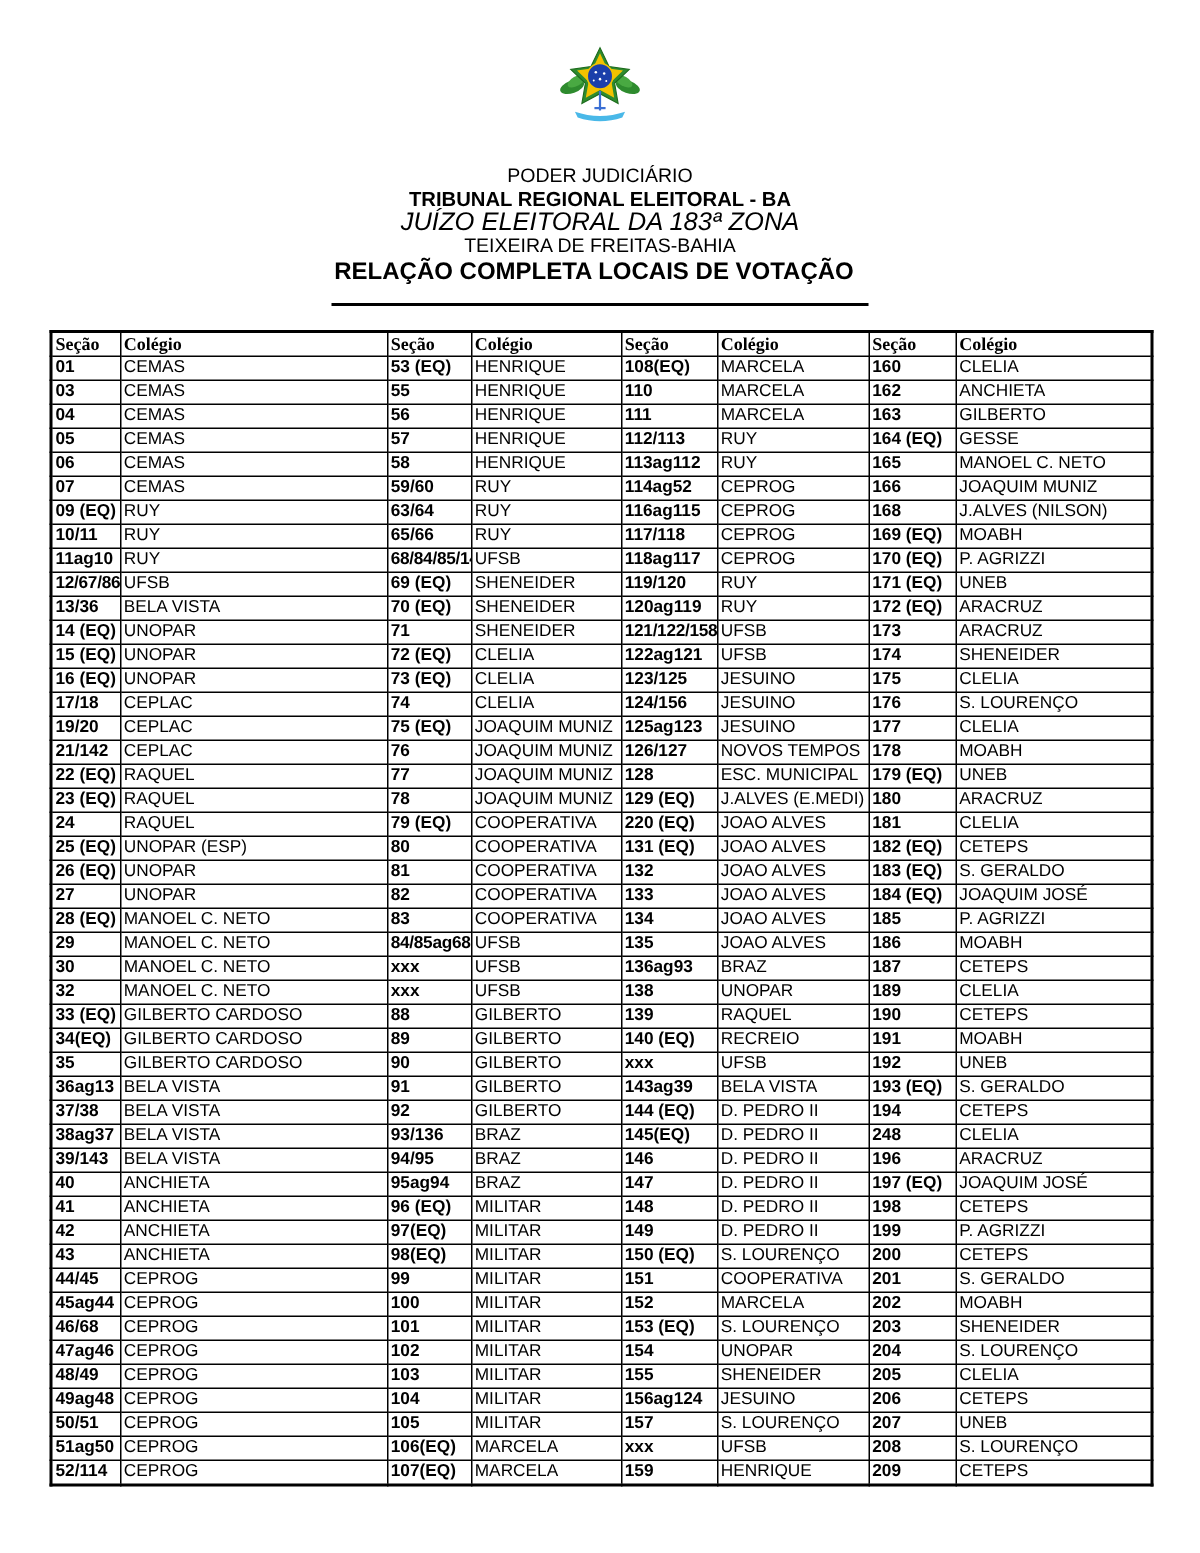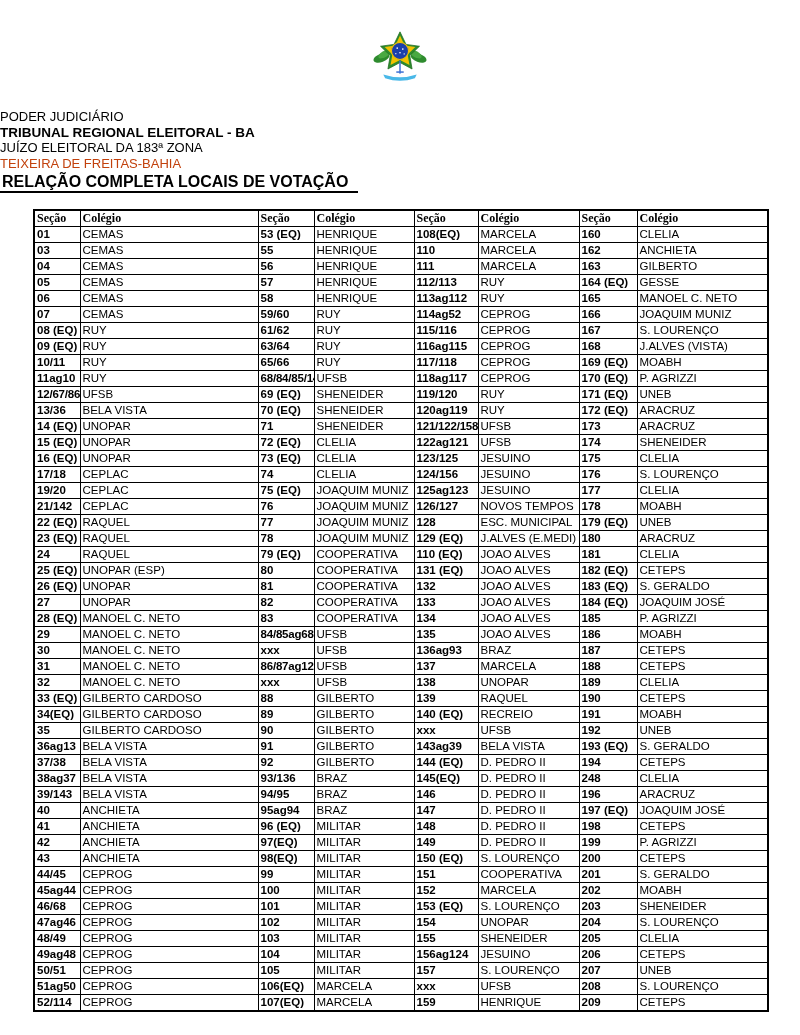--- a/index.html
+++ b/index.html
@@ -7,32 +7,32 @@
     width: 800px; height: 1035px;
     background: #ffffff;
     color: #000;
     font-family: "Liberation Sans", sans-serif;
     overflow: hidden;
   }
   .page { position: relative; width: 800px; height: 1035px; }
 
   .logo-wrap { text-align: center; padding-top: 30px; height: 52px; }
 
-  .hdr { text-align: left; margin-top: 27px; }
+  .hdr { text-align: center; margin-top: 27px; }
   .hdr div { line-height: 15.5px; }
   .h-line1 { font-size: 13px; }
   .h-line2 { font-size: 13.5px; font-weight: bold; }
-  .h-line3 { font-size: 13px; }
+  .h-line3 { font-size: 17px; font-style: italic; }
   .h-line4 { font-size: 13px; }
   .h-title-row { margin-top: 3px; }
   .h-title {
     display: inline-block;
     font-size: 16px; font-weight: bold;
     border-bottom: 2px solid #000;
-    padding: 0 10px 1px 2px;
+    padding: 0 10px 12px 2px;
   }
 
   table.vote {
     border-collapse: collapse;
     table-layout: fixed;
     width: 734px;
     margin: 16px 0 0 33px;
     border: 2px solid #000;
   }
   table.vote th, table.vote td {
@@ -83,21 +83,21 @@
 
         <path d="M12 48 Q30 54 48 48 L46 52 Q30 57.5 14 52 Z" fill="#49b8e8"></path>
       </svg>
     </span>
   </div>
 
   <div class="hdr">
     <div class="h-line1">PODER JUDICIÁRIO</div>
     <div class="h-line2">TRIBUNAL REGIONAL ELEITORAL - BA</div>
     <div class="h-line3">JUÍZO ELEITORAL DA 183ª ZONA</div>
-    <div class="h-line4" style="color: #c2410c;">TEIXEIRA DE FREITAS-BAHIA</div>
+    <div class="h-line4" style="color: #000000;">TEIXEIRA DE FREITAS-BAHIA</div>
     <div class="h-title-row">
       <span class="h-title">RELAÇÃO COMPLETA LOCAIS DE VOTAÇÃO</span>
     </div>
   </div>
 
   <table class="vote">
     <colgroup id="vote-colgroup">
         <col style="width: 46px;">
         <col style="width: 178px;">
         <col style="width: 56px;">
@@ -174,38 +174,28 @@
           <td class="sec">07</td>
           <td class="col">CEMAS</td>
           <td class="sec">59/60</td>
           <td class="col">RUY</td>
           <td class="sec">114ag52</td>
           <td class="col">CEPROG</td>
           <td class="sec">166</td>
           <td class="col">JOAQUIM MUNIZ</td>
         </tr>
         <tr>
-          <td class="sec">08 (EQ)</td>
-          <td class="col">RUY</td>
-          <td class="sec">61/62</td>
-          <td class="col">RUY</td>
-          <td class="sec">115/116</td>
-          <td class="col">CEPROG</td>
-          <td class="sec">167</td>
-          <td class="col">S. LOURENÇO</td>
-        </tr>
-        <tr>
           <td class="sec">09 (EQ)</td>
           <td class="col">RUY</td>
           <td class="sec">63/64</td>
           <td class="col">RUY</td>
           <td class="sec">116ag115</td>
           <td class="col">CEPROG</td>
           <td class="sec">168</td>
-          <td class="col">J.ALVES (VISTA)</td>
+          <td class="col">J.ALVES (NILSON)</td>
         </tr>
         <tr>
           <td class="sec">10/11</td>
           <td class="col">RUY</td>
           <td class="sec">65/66</td>
           <td class="col">RUY</td>
           <td class="sec">117/118</td>
           <td class="col">CEPROG</td>
           <td class="sec">169 (EQ)</td>
           <td class="col">MOABH</td>
@@ -318,21 +308,21 @@
           <td class="sec">129 (EQ)</td>
           <td class="col">J.ALVES (E.MEDI)</td>
           <td class="sec">180</td>
           <td class="col">ARACRUZ</td>
         </tr>
         <tr>
           <td class="sec">24</td>
           <td class="col">RAQUEL</td>
           <td class="sec">79 (EQ)</td>
           <td class="col">COOPERATIVA</td>
-          <td class="sec">110 (EQ)</td>
+          <td class="sec">220 (EQ)</td>
           <td class="col">JOAO ALVES</td>
           <td class="sec">181</td>
           <td class="col">CLELIA</td>
         </tr>
         <tr>
           <td class="sec">25 (EQ)</td>
           <td class="col">UNOPAR (ESP)</td>
           <td class="sec">80</td>
           <td class="col">COOPERATIVA</td>
           <td class="sec">131 (EQ)</td>
@@ -384,30 +374,20 @@
           <td class="sec">30</td>
           <td class="col">MANOEL C. NETO</td>
           <td class="sec">xxx</td>
           <td class="col">UFSB</td>
           <td class="sec">136ag93</td>
           <td class="col">BRAZ</td>
           <td class="sec">187</td>
           <td class="col">CETEPS</td>
         </tr>
         <tr>
-          <td class="sec">31</td>
-          <td class="col">MANOEL C. NETO</td>
-          <td class="sec small">86/87ag12</td>
-          <td class="col">UFSB</td>
-          <td class="sec">137</td>
-          <td class="col">MARCELA</td>
-          <td class="sec">188</td>
-          <td class="col">CETEPS</td>
-        </tr>
-        <tr>
           <td class="sec">32</td>
           <td class="col">MANOEL C. NETO</td>
           <td class="sec">xxx</td>
           <td class="col">UFSB</td>
           <td class="sec">138</td>
           <td class="col">UNOPAR</td>
           <td class="sec">189</td>
           <td class="col">CLELIA</td>
         </tr>
         <tr>

